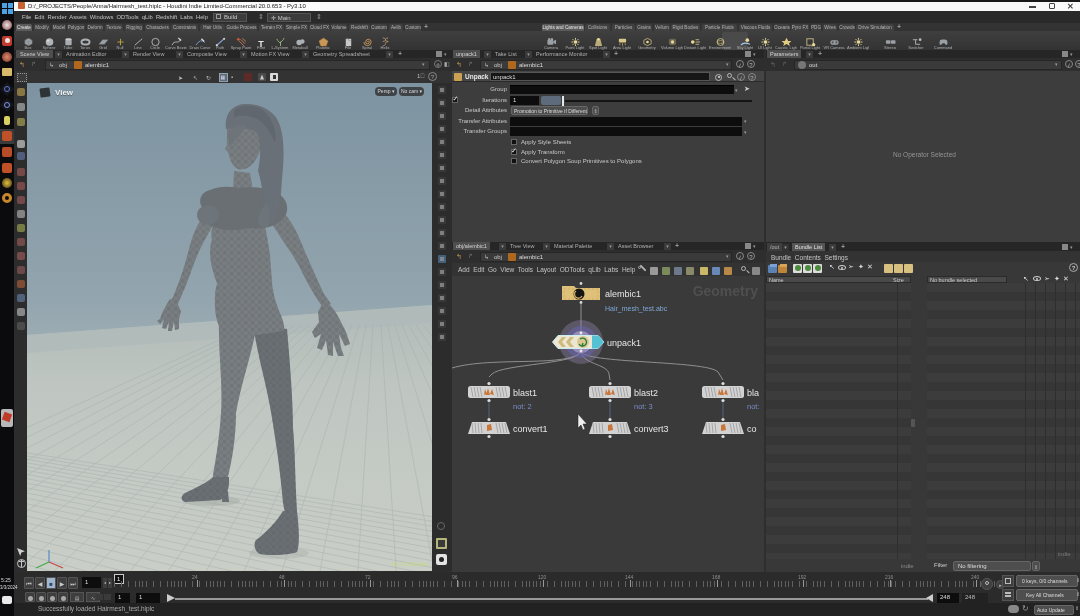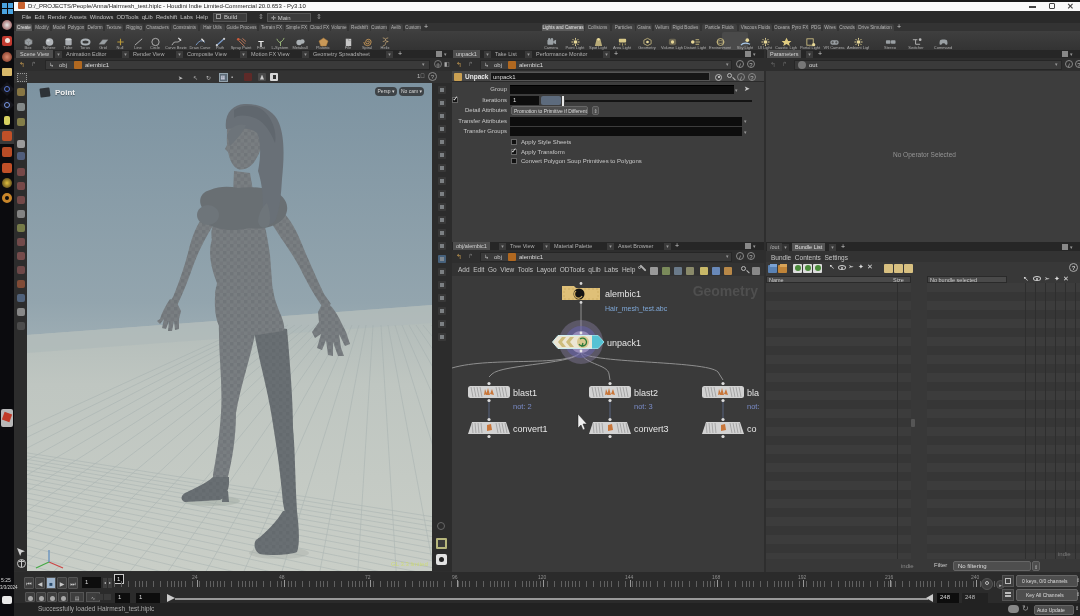--- a/index.html
+++ b/index.html
@@ -486,21 +486,21 @@
 <path d="M176,126 C170,118 174,109 183,107 C192,103 202,103 211,105 C226,103 243,105 252,111 C261,117 263,128 256,136 C248,144 235,147 222,145 C207,149 190,147 181,141 C176,137 174,131 176,126 Z" fill="#696f73"></path>
 <ellipse cx="181" cy="132" rx="11" ry="10" fill="#6e757a"></ellipse>
 <path d="M199,46 C197,30 206,22 217,21 C231,20 247,27 252,40 C258,55 257,76 255,96 C254,112 253,125 249,136 C245,144 237,143 235,134 C237,115 235,100 231,88 C234,74 234,58 230,50 C222,43 205,46 199,46 Z" fill="#697077"></path>
 <path d="M207,27 C215,21 230,21 238,29 C246,37 250,50 248,60 C244,50 238,40 230,36 C222,32 211,31 207,35 Z" fill="#60676e"></path>
 <path d="M200,52 C203,44 211,40 219,42 C216,50 209,57 203,63 Z" fill="#6d747a"></path>
 <path d="M240,120 C243,128 244,136 242,142 C238,147 232,145 231,138 C232,130 235,124 240,120 Z" fill="#6e757a"></path>
 </g>
 </svg>
 
 <div class="a" style="left:40px;top:88px;width:10px;height:9px;background:#2e3338;transform:rotate(-8deg);border-radius:1px"></div>
-<div class="a" style="left:55px;top:88px;font-size:8px;font-weight:bold;color:#f2f2f2;text-shadow:0 1px 1px rgba(0,0,0,.4)">Point</div>
+<div class="a" style="left:55px;top:88px;font-size:8px;font-weight:bold;color:#f2f2f2;text-shadow:0 1px 1px rgba(0,0,0,.4)">View</div>
 <div class="a" style="left:375px;top:87px;width:22px;height:9px;background:#3e4347;border-radius:4px;color:#d8d8d8;font-size:5px;line-height:9px;text-align:center">Persp ▾</div>
 <div class="a" style="left:399px;top:87px;width:25px;height:9px;background:#3e4347;border-radius:4px;color:#d8d8d8;font-size:5px;line-height:9px;text-align:center">No cam ▾</div>
 
 <svg class="a" style="left:33px;top:548px" width="34" height="26" viewBox="0 0 34 26">
 <line x1="16" y1="14" x2="30" y2="20" stroke="#cc4444" stroke-width="1.2"></line>
 <line x1="16" y1="14" x2="3" y2="20" stroke="#44aa44" stroke-width="1.2"></line>
 <line x1="16" y1="14" x2="16" y2="2" stroke="#5a8abf" stroke-width="1.2"></line>
 </svg>
 <div class="a" style="left:391px;top:561px;font-size:6px;color:#cddc6a;opacity:0.85">GL 3.3 limited</div>
 

